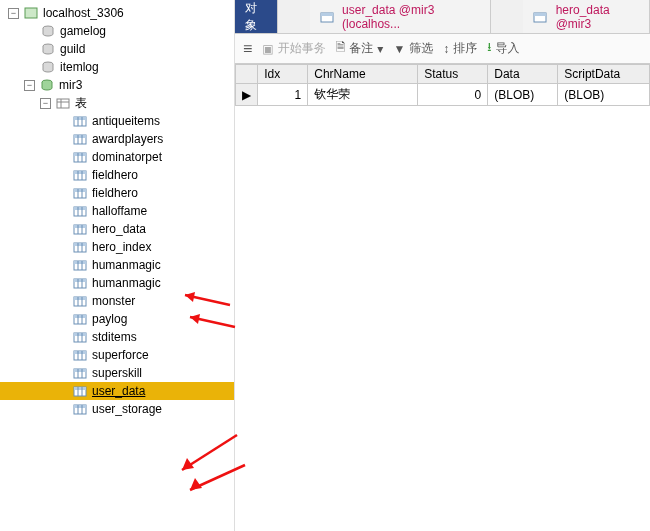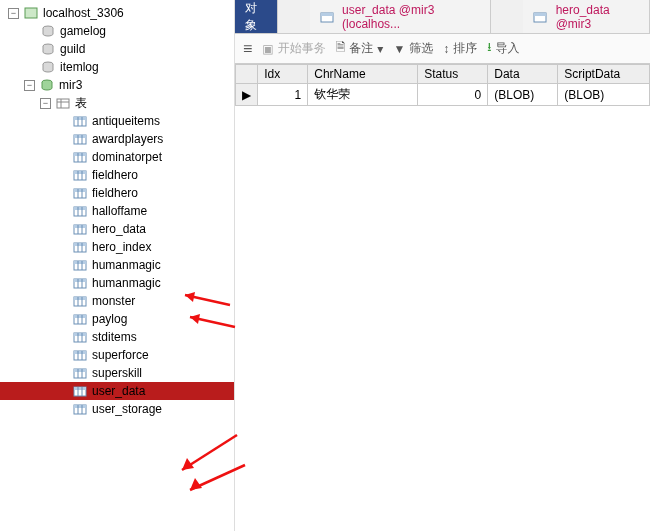--- a/index.html
+++ b/index.html
@@ -1,19 +1,19 @@
 <!DOCTYPE html>
 <html><head>
 <meta charset="utf-8">
 <style>
 * { box-sizing: border-box; margin: 0; padding: 0; font-family: "Microsoft YaHei", Arial, sans-serif; font-size: 12px; }
 body { width: 650px; height: 531px; background: #fff; display: flex; overflow: hidden; position: relative; }
 .tree { width: 235px; height: 100%; background: #fff; border-right: 1px solid #ddd; padding-top: 4px; overflow: hidden; }
 .node { display: flex; align-items: center; height: 18px; padding-left: 0; cursor: pointer; }
-.node.sel { background: #b91c1c; }
+.node.sel { background: #eab308; text-decoration: underline; }
 .toggle { width: 11px; height: 11px; border: 1px solid #888; display: inline-flex; align-items: center; justify-content: center; font-size: 9px; line-height: 9px; margin-right: 4px; background: #fff; color: #555; }
 .spacer { display: inline-block; }
 .ico { width: 16px; height: 14px; display: inline-flex; align-items: center; justify-content: center; margin-right: 4px; }
 .ico svg { width: 14px; height: 12px; }
 .lbl { white-space: nowrap; color: #000; }
 .right { flex: 1; height: 100%; display: flex; flex-direction: column; background: #fff; }
 .tabs { height: 34px; display: flex; border-bottom: 1px solid #ccc; background: #f0f0f0; gap: 32px; }
 .tab { padding: 0 10px; display: flex; align-items: center; gap: 4px; border-right: 1px solid #ccc; background: #f3f3f3; color: #be185d; }
 .tab.active { background: #2b4a8a; color: #fff; }
 .toolbar { height: 30px; display: flex; align-items: center; gap: 10px; padding: 0 8px; border-bottom: 1px solid #ccc; background: #fafafa; }

